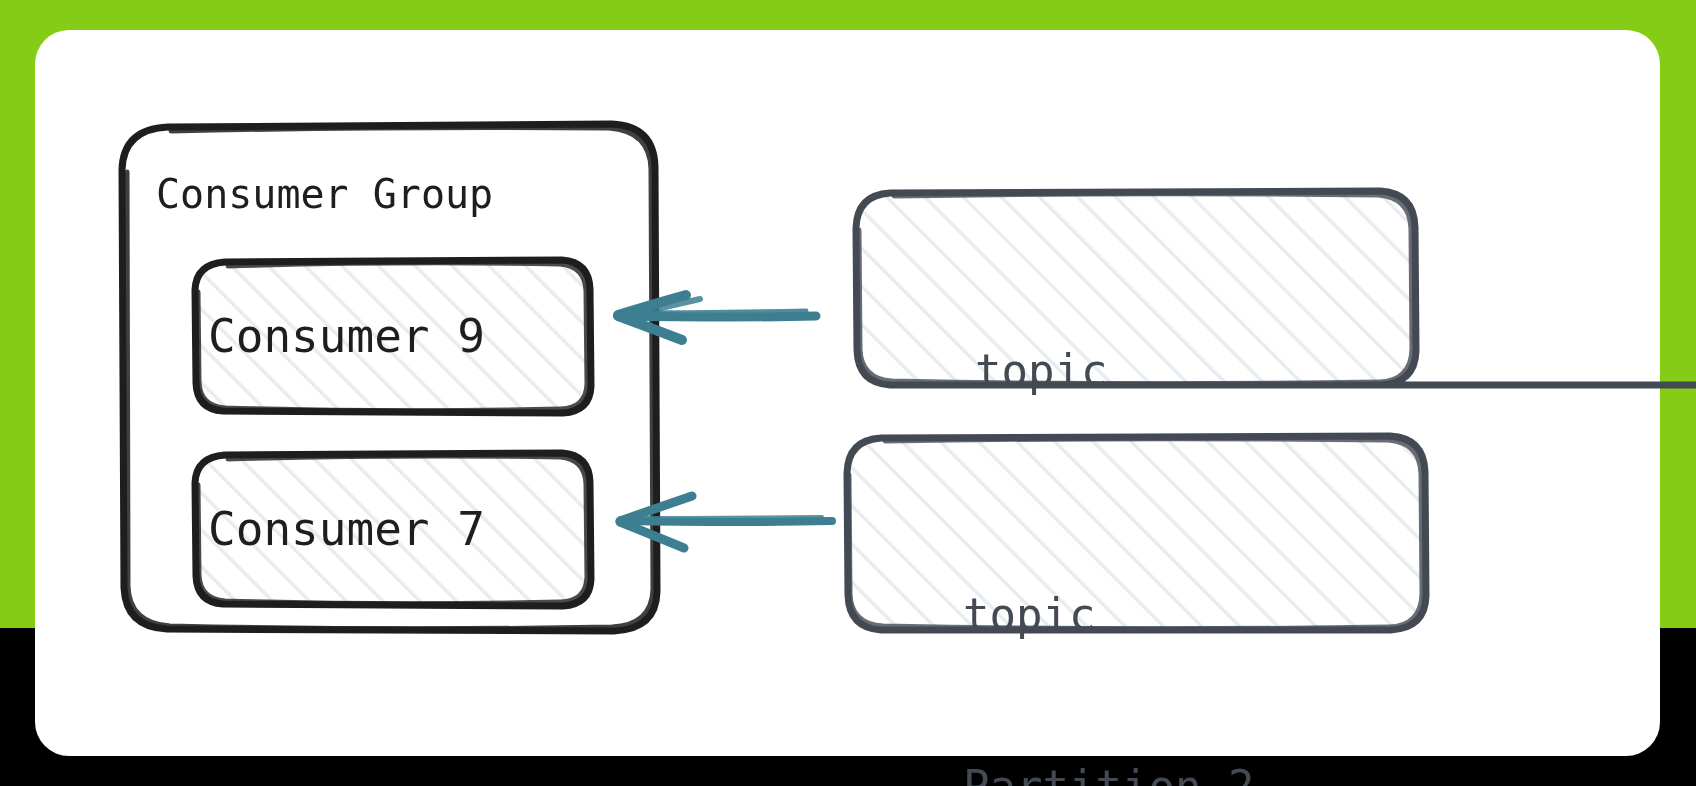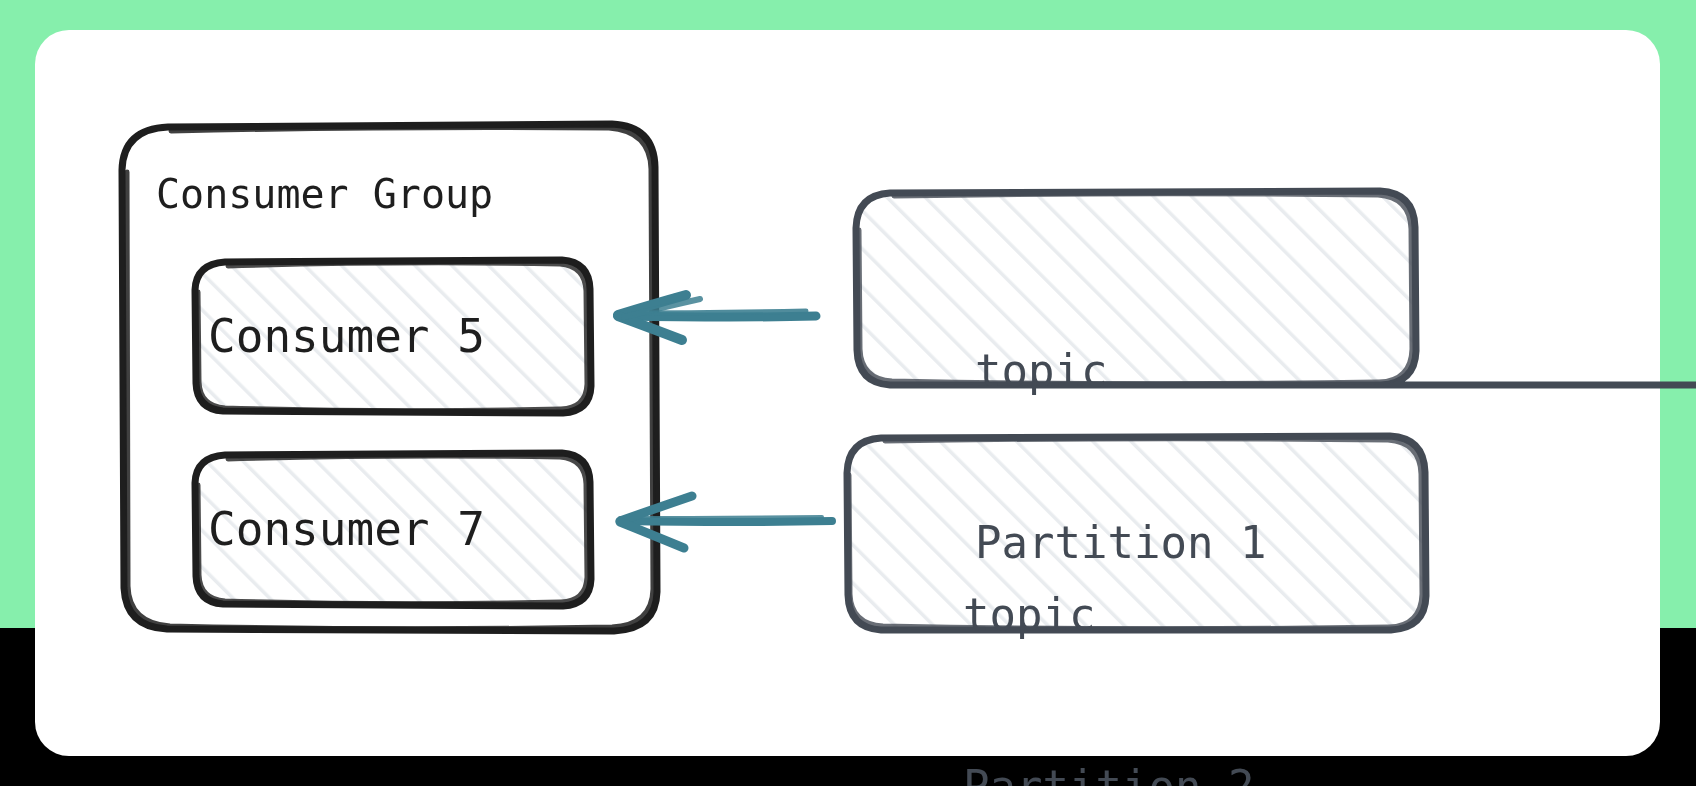--- a/index.html
+++ b/index.html
@@ -10,21 +10,21 @@
   body {
     width: 1696px;
     height: 786px;
     overflow: hidden;
     font-family: "DejaVu Sans Mono", "Liberation Mono", monospace;
   }
   #stage {
     position: relative;
     width: 1696px;
     height: 628px;
-    background: #86efac;
+    background: #84cc16;
   }
   #canvas-card {
     position: absolute;
     left: 35px;
     top: 30px;
     width: 1625px;
     height: 726px;
     background: #ffffff;
     border-radius: 34px;
   }
@@ -129,27 +129,26 @@
     <g>
       <path d="M832 521 Q740 523 622 521" fill="none" stroke="#3d7f91" stroke-width="8" stroke-linecap="round"></path>
       <path d="M822 517 Q716 518 620 518" fill="none" stroke="#3d7f91" stroke-width="4" stroke-linecap="round" opacity="0.85"></path>
       <path d="M692 496 Q654 509 620 521" fill="none" stroke="#3d7f91" stroke-width="9" stroke-linecap="round" stroke-linejoin="round"></path>
       <path d="M684 548 Q650 534 620 522" fill="none" stroke="#3d7f91" stroke-width="9" stroke-linecap="round" stroke-linejoin="round"></path>
     </g>
   </svg>
 
   <div class="lbl lbl-group-title">Consumer Group</div>
 
-  <div class="lbl lbl-consumer-1">Consumer 5</div>
+  <div class="lbl lbl-consumer-1">Consumer 9</div>
 
   <div class="lbl lbl-consumer-2">Consumer 7</div>
 
   <div class="lbl lbl-topic-1">
     <div>topic</div>
-    <div>Partition 1</div>
   </div>
 
   <div class="lbl lbl-topic-2">
     <div>topic</div>
     <div>Partition 2</div>
   </div>
 
 </div>
 
 </body></html>

